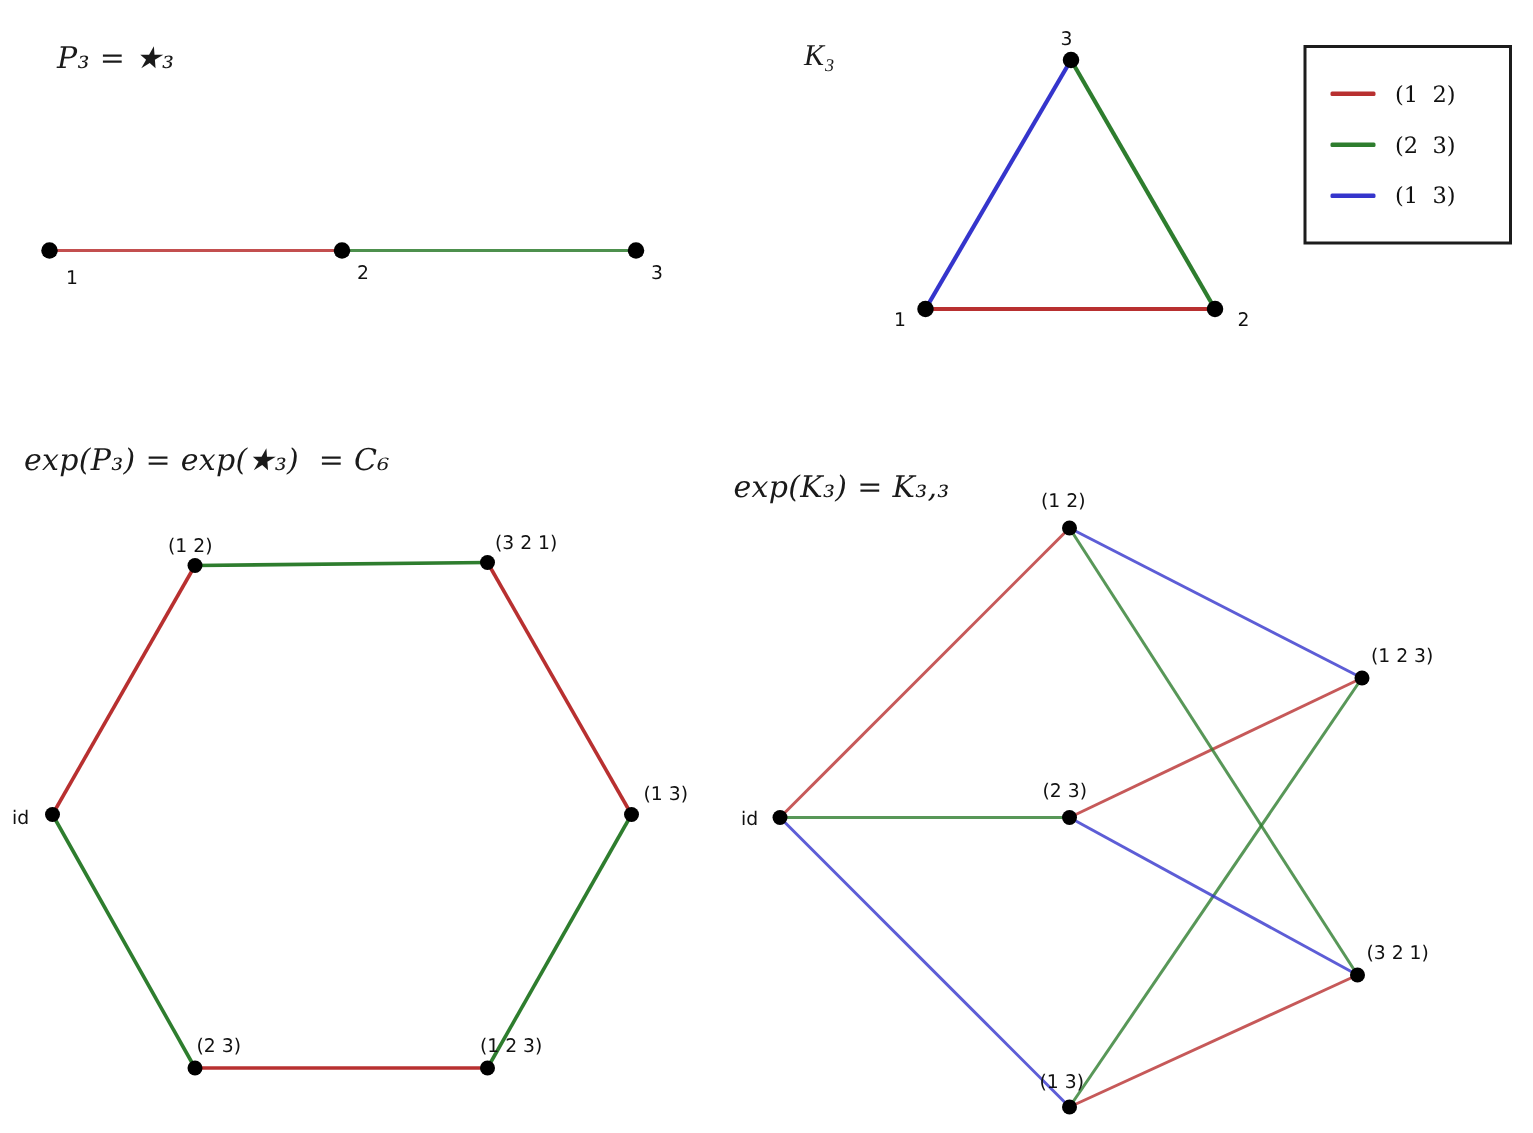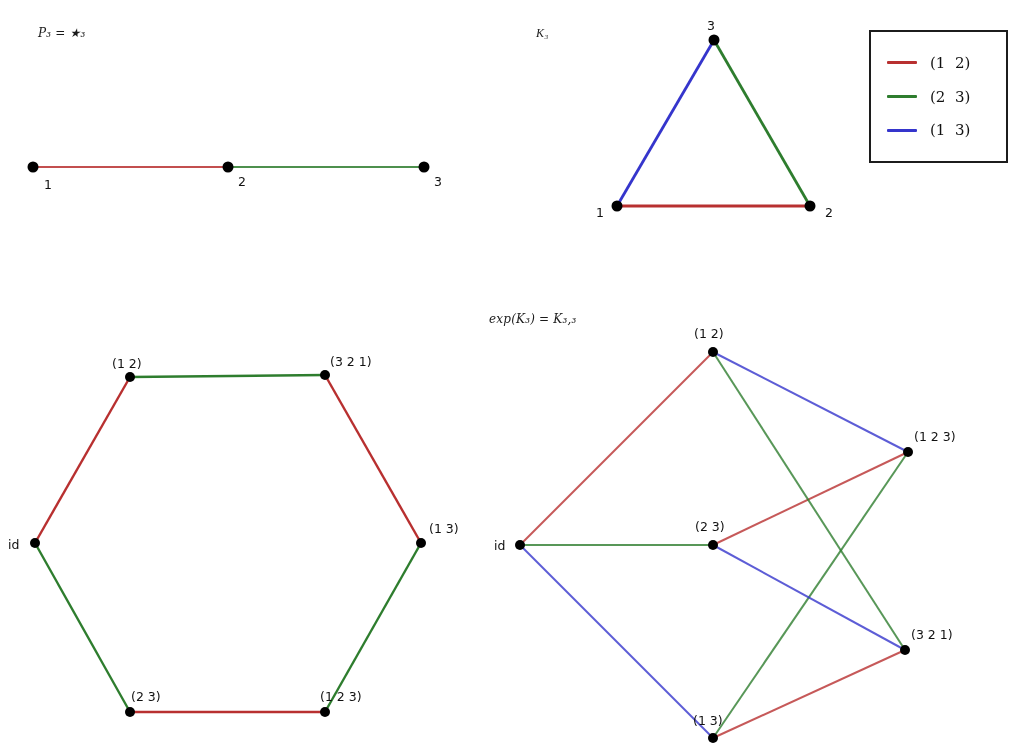--- a/index.html
+++ b/index.html
@@ -10,21 +10,21 @@
     height: 755px;
     background: #ffffff;
     overflow: hidden;
     font-family: "DejaVu Serif", serif;
   }
   .graphs-svg { position: absolute; left: 0; top: 0; }
   .panel-title {
     position: absolute;
     font-family: "DejaVu Serif", serif;
     font-style: italic;
-    font-size: 12px;
+    font-size: 20px;
     color: #1a1a1a;
     white-space: pre;
     letter-spacing: 0.2px;
   }
   .title-p3  { left: 38px;  top: 26px;  }
   .title-k3  { left: 536px; top: 26px; font-family: Liberation Serif, serif;  }
   .title-c6  { left: 16px;  top: 294px; }
   .title-k33 { left: 489px; top: 312px; }
   .node-label {
     font-family: "DejaVu Sans", sans-serif;
@@ -112,20 +112,21 @@
       <circle cx="713" cy="545" r="5" fill="#000000"></circle>
       <text x="695" y="531" class="node-label">(2 3)</text>
       <circle cx="905" cy="650" r="5" fill="#000000"></circle>
       <text x="911" y="639" class="node-label">(3 2 1)</text>
       <circle cx="713" cy="738" r="5" fill="#000000"></circle>
       <text x="693" y="725" class="node-label">(1 3)</text>
     </svg>
 
   <div class="panel-title title-p3">P₃ = ★₃</div>
   <div class="panel-title title-k3">K₃</div>
+  <div class="panel-title title-c6">exp(P₃) = exp(★₃)  = C₆</div>
   <div class="panel-title title-k33">exp(K₃) = K₃,₃</div>
 
   <div class="legend">
     <div style="display:flex;flex-direction:column;justify-content:space-evenly;height:100%;">
         <div class="legend-item">
           <span class="legend-swatch" style="background: rgb(184, 48, 48);"></span>
           <span class="legend-label">(1  2)</span>
         </div>
         <div class="legend-item">
           <span class="legend-swatch" style="background: rgb(46, 125, 46);"></span>

